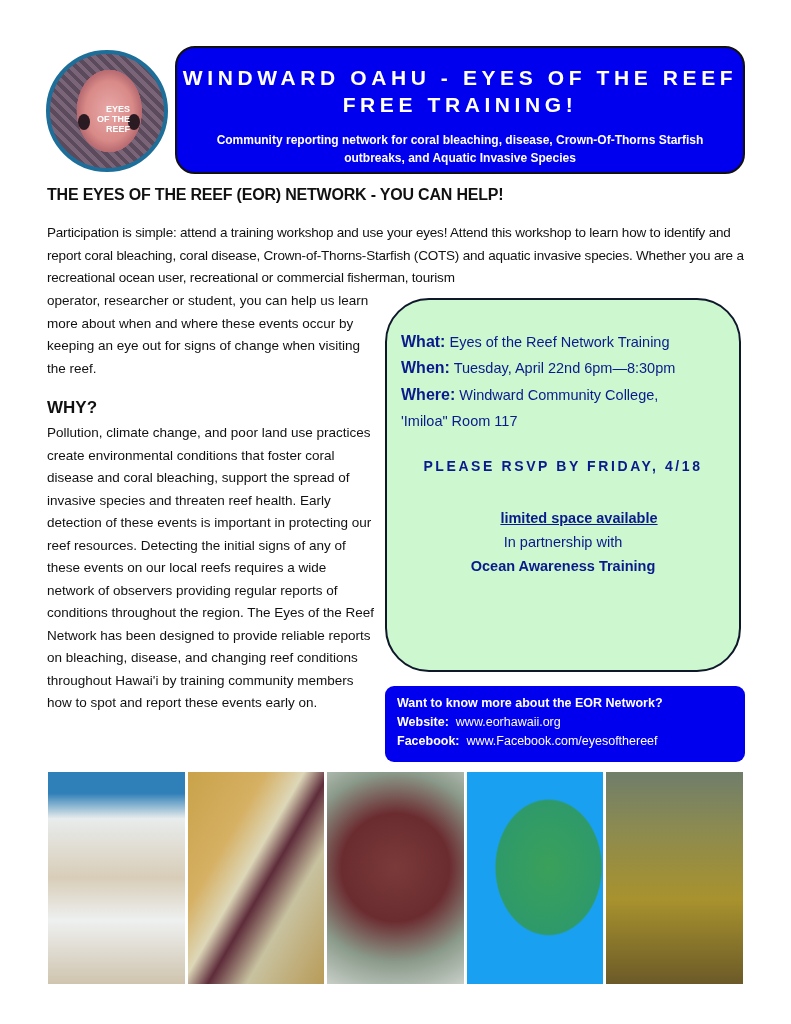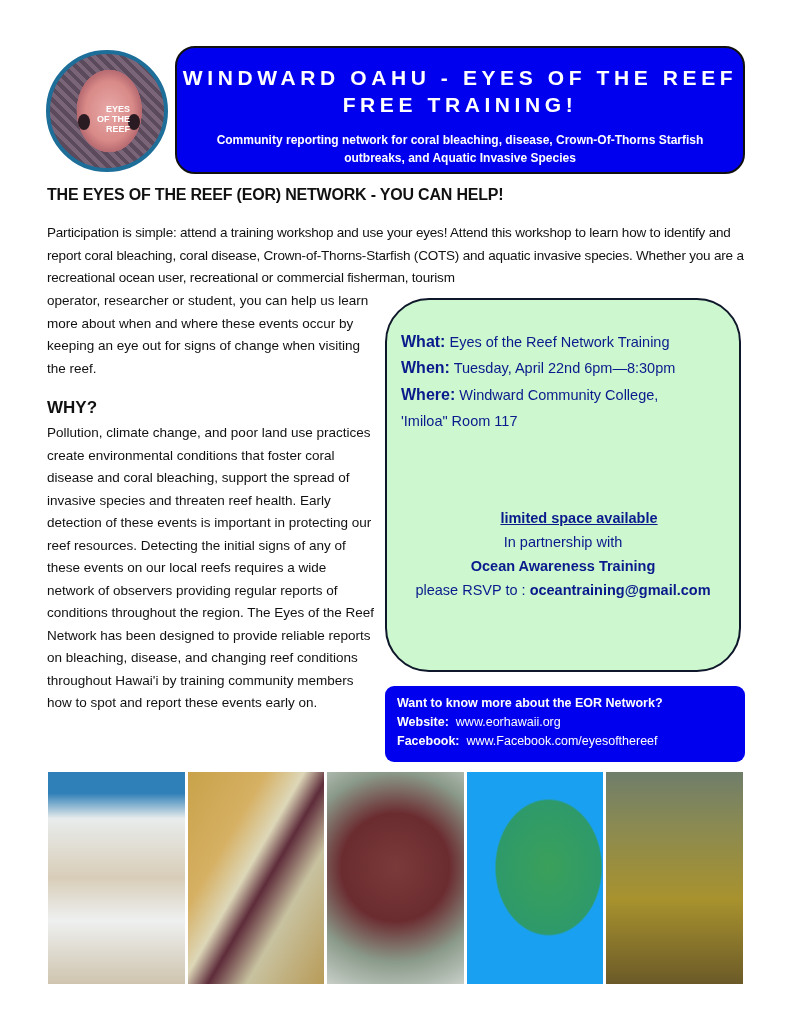--- a/index.html
+++ b/index.html
@@ -80,27 +80,25 @@
   <div class="row" style="top:56px;">
     <b>When:</b>
     <span>Tuesday, April 22nd 6pm—8:30pm</span>
   </div>
   <div class="row" style="top:83px;">
     <b>Where:</b>
     <span>Windward Community College,</span>
   </div>
   <div class="row" style="top:109px;">'Imiloa" Room 117</div>
 
+  <div class="rsvp">PLEASE RSVP BY FRIDAY, 4/18</div>
 
   <div class="center u" style="top:206px;padding-left:32px;">limited space available</div>
   <div class="center" style="top:230px;">In partnership with</div>
   <div class="center" style="top:254px; font-weight:bold;">Ocean Awareness Training</div>
-  <div class="center" style="top:278px;">
-    <span>please RSVP to : </span><b>oceantraining@gmail.com</b>
-  </div>
 </div>
 
 <div class="info">
   <div style="font-weight:bold;">Want to know more about the EOR Network?</div>
   <div>
     <b>Website:</b>&nbsp;
     <span>www.eorhawaii.org</span>
   </div>
   <div>
     <b>Facebook:</b>&nbsp;

